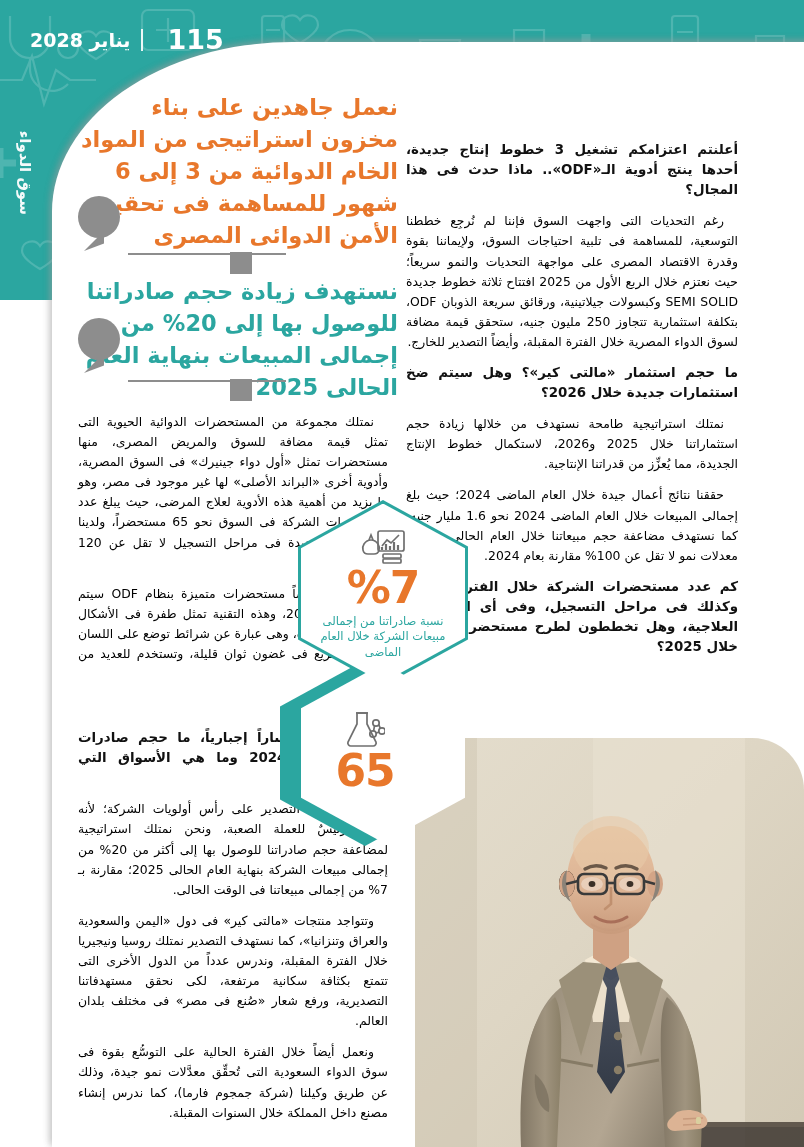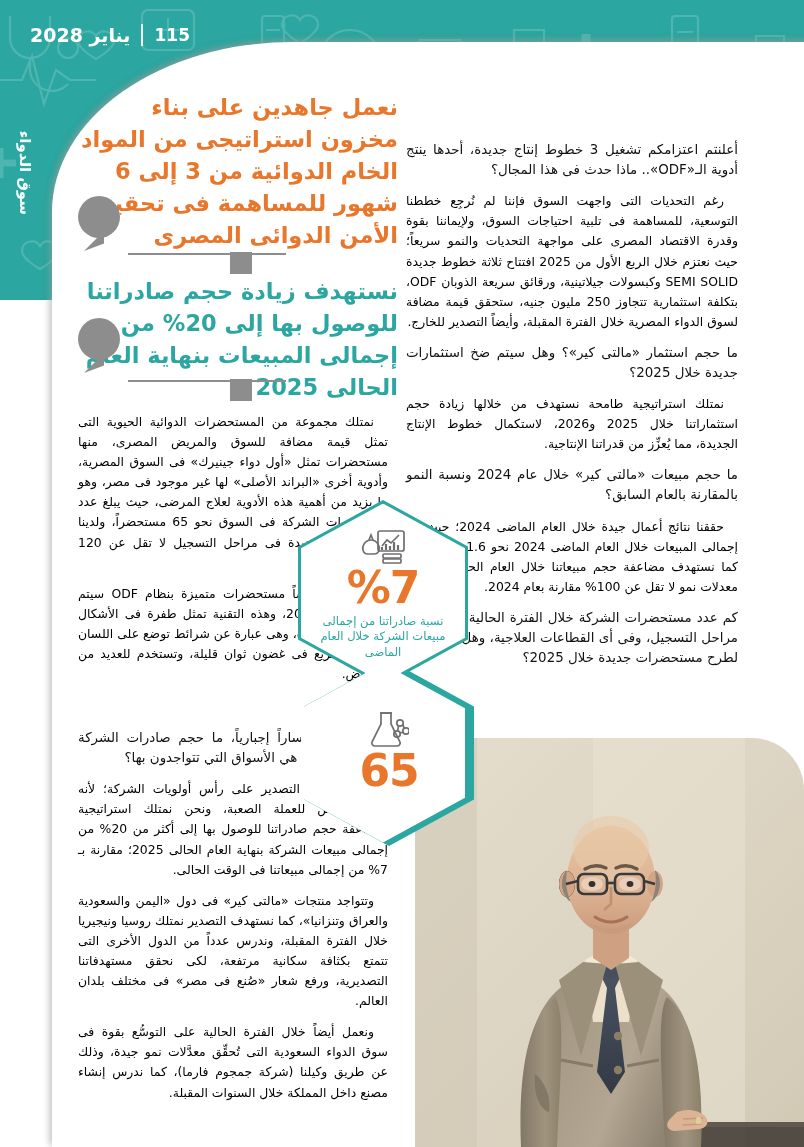--- a/index.html
+++ b/index.html
@@ -39,21 +39,21 @@
 
   
   .issue-line{
     position:absolute;z-index:6;left:30px;top:24px;
     display:flex;align-items:center;gap:8px;direction:rtl;
     color:#ffffff;font-weight:bold;font-size:19px;letter-spacing:0;
   }
   .issue-line .sep{
     display:inline-block;width:2px;height:22px;background:#ffffff;opacity:.9;margin:0 3px;
   }
-  .issue-num{font-size:17px;}
+  .issue-num{font-size:27px;margin-left:13px;}
 
   
   .vert-label{
     position:absolute;z-index:6;left:12px;top:95px;
     width:120px;
     color:#ffffff;font-weight:bold;font-size:15px;
     transform-origin:left top;
     transform:rotate(90deg) translate(0,-22px);
     white-space:nowrap;
     letter-spacing:.5px;
@@ -92,21 +92,21 @@
   .col-left{left:78px;top:412px;width:310px;}
   .col-right{left:406px;top:140px;width:332px;}
 
   p.body{
     font-size:12.4px;line-height:1.62;color:#000000;
     text-indent:14px;margin-bottom:11px;direction:rtl;
     text-align:justify;
   }
   p.body:last-child{margin-bottom:0;}
   p.q{
-    font-size:13.4px;line-height:1.5;color:#111;font-weight:normal;
+    font-size:13.4px;line-height:1.5;color:#111;font-weight:bold;
     margin:0 0 11px 0;text-indent:0;direction:rtl;text-align:justify;
   }
   .wrap-hex-right{
     float:left;width:120px;height:272px;shape-outside:polygon(0 0,100% 0,100% 100%,0 100%);
   }
   .hex-border{
     position:absolute;z-index:9;width:170px;height:186px;
     background:#2ba6a0;
     clip-path:polygon(50% 0%,100% 25%,100% 75%,50% 100%,0% 75%,0% 25%);
   }
@@ -122,21 +122,21 @@
   }
   .hex-icon{height:34px;display:flex;align-items:flex-end;justify-content:center;margin-bottom:2px;}
   .hex-num{
     color:#e8772b;font-weight:bold;font-size:44px;line-height:1;letter-spacing:-1px;
     margin-bottom:4px;
   }
   .hex-cap{
     color:#2ba6a0;font-weight:normal;font-size:11.6px;line-height:1.32;width:128px;
   }
   .hex1{left:298px;top:500px;}
-  .hex2{left:304px;top:660px;}
+  .hex2{left:280px;top:660px;}
 
   
   .photo{
     position:absolute;z-index:7;left:415px;top:738px;width:389px;height:409px;
     overflow:hidden;
     border-top-right-radius:52px;
   }
   .photo svg{display:block;}
 </style>
 </head>
@@ -245,23 +245,22 @@
   </div>
   <div class="quote-deco" style="left:78px;top:318px;">
     <div class="bubble"></div>
   </div>
   <div class="deco-rule" style="left:128px;top:380px;width:158px;z-index:9;"></div>
   <div class="deco-sq" style="left:230px;top:379px;z-index:9;"></div>
 
   <div class="col col-right">
     <p class="q">أعلنتم اعتزامكم تشغيل 3 خطوط إنتاج جديدة، أحدها ينتج أدوية الـ«ODF».. ماذا حدث فى هذا المجال؟</p>
     <p class="body">رغم التحديات التى واجهت السوق فإننا لم نُرجِع خططنا التوسعية، للمساهمة فى تلبية احتياجات السوق، ولإيماننا بقوة وقدرة الاقتصاد المصرى على مواجهة التحديات والنمو سريعاً؛ حيث نعتزم خلال الربع الأول من 2025 افتتاح ثلاثة خطوط جديدة SEMI SOLID وكبسولات جيلاتينية، ورقائق سريعة الذوبان ODF، بتكلفة استثمارية تتجاوز 250 مليون جنيه، ستحقق قيمة مضافة لسوق الدواء المصرية خلال الفترة المقبلة، وأيضاً التصدير للخارج.</p>
-    <p class="q">ما حجم استثمار «مالتى كير»؟ وهل سيتم ضخ استثمارات جديدة خلال 2025؟</p>
+    <p class="q">ما حجم استثمار «مالتى كير»؟ وهل سيتم ضخ استثمارات جديدة خلال 2026؟</p>
     <p class="body">نمتلك استراتيجية طامحة نستهدف من خلالها زيادة حجم استثماراتنا خلال 2025 و2026، لاستكمال خطوط الإنتاج الجديدة، مما يُعزِّز من قدراتنا الإنتاجية.</p>
-    <p class="q">ما حجم مبيعات «مالتى كير» خلال عام 2024 ونسبة النمو بالمقارنة بالعام السابق؟</p>
     <p class="body">حققنا نتائج أعمال جيدة خلال العام الماضى 2024؛ حيث بلغ إجمالى المبيعات خلال العام الماضى 2024 نحو 1.6 مليار جنيه، كما نستهدف مضاعفة حجم مبيعاتنا خلال العام الحالى وتحقيق معدلات نمو لا تقل عن 100% مقارنة بعام 2024.</p>
     <p class="q">كم عدد مستحضرات الشركة خلال الفترة الحالية وكذلك فى مراحل التسجيل، وفى أى القطاعات العلاجية، وهل تخططون لطرح مستحضرات جديدة خلال 2025؟</p>
   </div>
 
   <div class="col col-left">
     <div class="wrap-hex-right" style="float:left;width:0;height:0;"></div>
     <p class="body">نمتلك مجموعة من المستحضرات الدوائية الحيوية التى تمثل قيمة مضافة للسوق والمريض المصرى، منها مستحضرات تمثل «أول دواء جينيرك» فى السوق المصرية، وأدوية أخرى «البراند الأصلى» لها غير موجود فى مصر، وهو ما يزيد من أهمية هذه الأدوية لعلاج المرضى، حيث يبلغ عدد مستحضرات الشركة فى السوق نحو 65 مستحضراً، ولدينا مستحضرات جديدة فى مراحل التسجيل لا تقل عن 120 مستحضراً.</p>
     <p class="body">كما نمتلك أيضاً مستحضرات متميزة بنظام ODF سيتم طرحها خلال 2025، وهذه التقنية تمثل طفرة فى الأشكال الصيدلانية الجديدة، وهى عبارة عن شرائط توضع على اللسان لها تأثير سريع فى غضون ثوان قليلة، وتستخدم للعديد من الأمراض.</p>
   </div>
 

